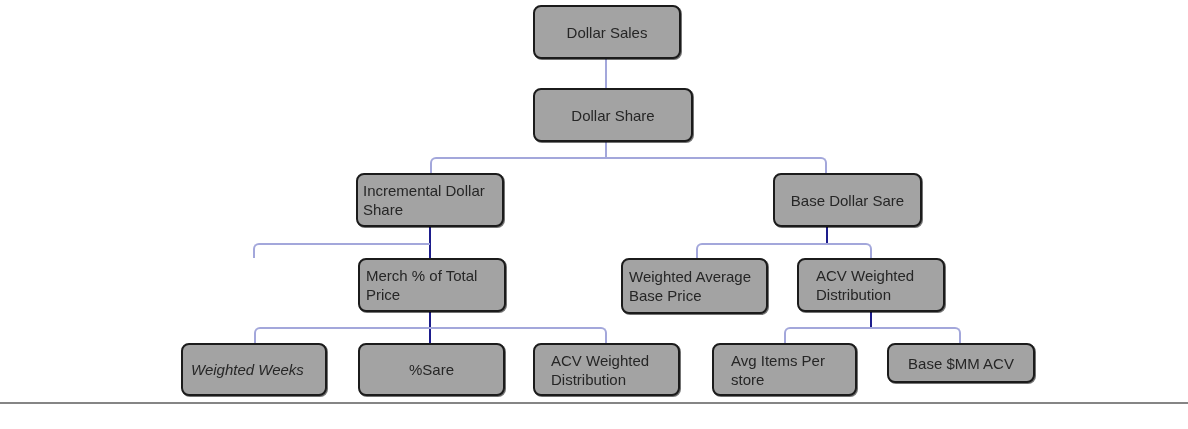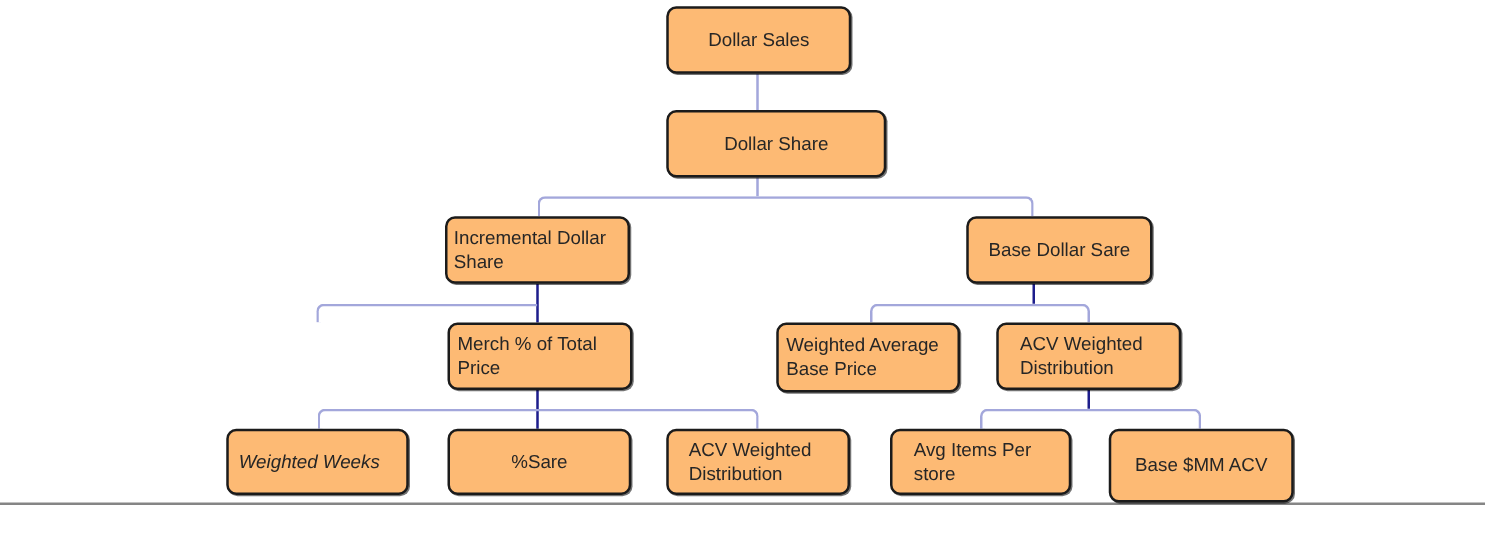--- a/index.html
+++ b/index.html
@@ -6,21 +6,21 @@
   #canvas{
     position:relative;
     width:1188px;height:429px;
     background:#ffffff;
     font-family:"Liberation Sans", sans-serif;
     overflow:hidden;
   }
   .node{
     position:absolute;
     box-sizing:border-box;
-    background:#fdba74;
+    background:#a3a3a3;
     border:2px solid #1b1b1b;
     border-radius:8px;
     box-shadow:1px 1px 0 rgba(0,0,0,0.55);
     display:flex;
     align-items:center;
     font-size:15px;
     line-height:19px;
     color:#262626;
     z-index:2;
   }
@@ -48,32 +48,32 @@
   .divider{
     position:absolute;
     left:0;top:402px;
     width:1188px;height:2px;
     background:#858585;
     z-index:0;
   }
 
   
   .n-dollar-sales            {left:533px;top:5px;  width:148px;height:54px;}
-  .n-dollar-share            {left:533px;top:88px; width:176px;height:54px;}
+  .n-dollar-share            {left:533px;top:88px; width:160px;height:54px;}
   .n-incremental-dollar-share{left:356px;top:173px;width:148px;height:54px;}
   .n-base-dollar-sare        {left:753px;top:173px;width:149px;height:54px;margin-left:20px;}
   .n-merch-incremenatl       {left:182px;top:258px;width:148px;height:54px;}
   .n-merch-total             {left:358px;top:258px;width:148px;height:54px;}
   .n-weighted-avg-base-price {left:621px;top:258px;width:147px;height:56px;}
   .n-acv-dist-mid            {left:797px;top:258px;width:148px;height:54px;}
   .n-weighted-weeks          {left:181px;top:343px;width:146px;height:53px;}
   .n-pct-lift                {left:358px;top:343px;width:147px;height:53px;}
   .n-acv-dist-bottom         {left:533px;top:343px;width:147px;height:53px;}
   .n-avg-items-per-store     {left:712px;top:343px;width:145px;height:53px;}
-  .n-base-mm-acv             {left:887px;top:343px;width:148px;height:59px;}
+  .n-base-mm-acv             {left:887px;top:343px;width:148px;height:40px;}
 
   
   .c-stub-top      {left:605px;top:59px; height:29px;}
   .c-stub-share    {left:605px;top:142px;height:15px;}
   .c-bracket-l2    {left:430px;top:157px;width:397px;height:16px;}
   .c-dark-incr     {left:429px;top:227px;height:31px;}
   .c-bracket-l3a   {left:253px;top:243px;width:177px;height:15px;}
   .c-dark-base     {left:826px;top:227px;height:16px;}
   .c-bracket-l3b   {left:696px;top:243px;width:176px;height:15px;}
   .c-dark-total    {left:429px;top:312px;height:31px;}

